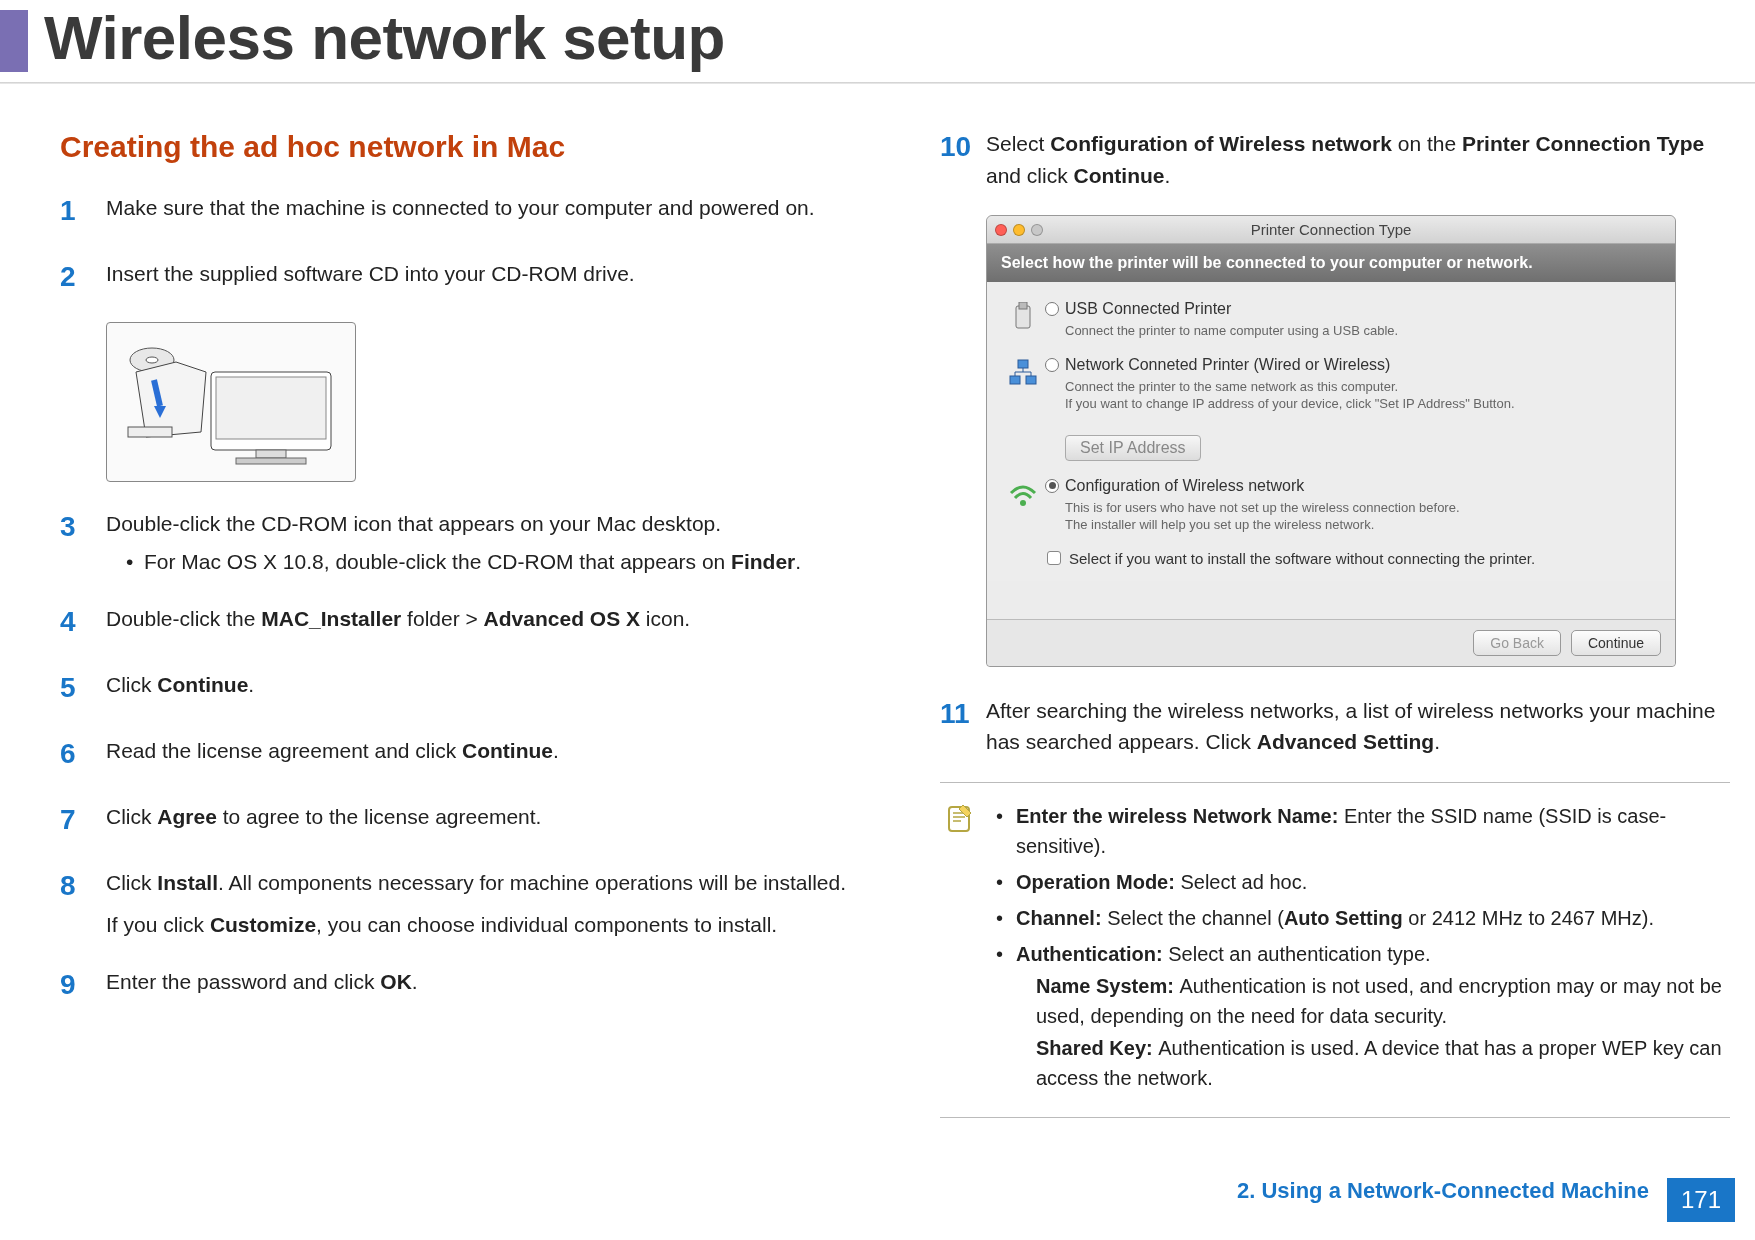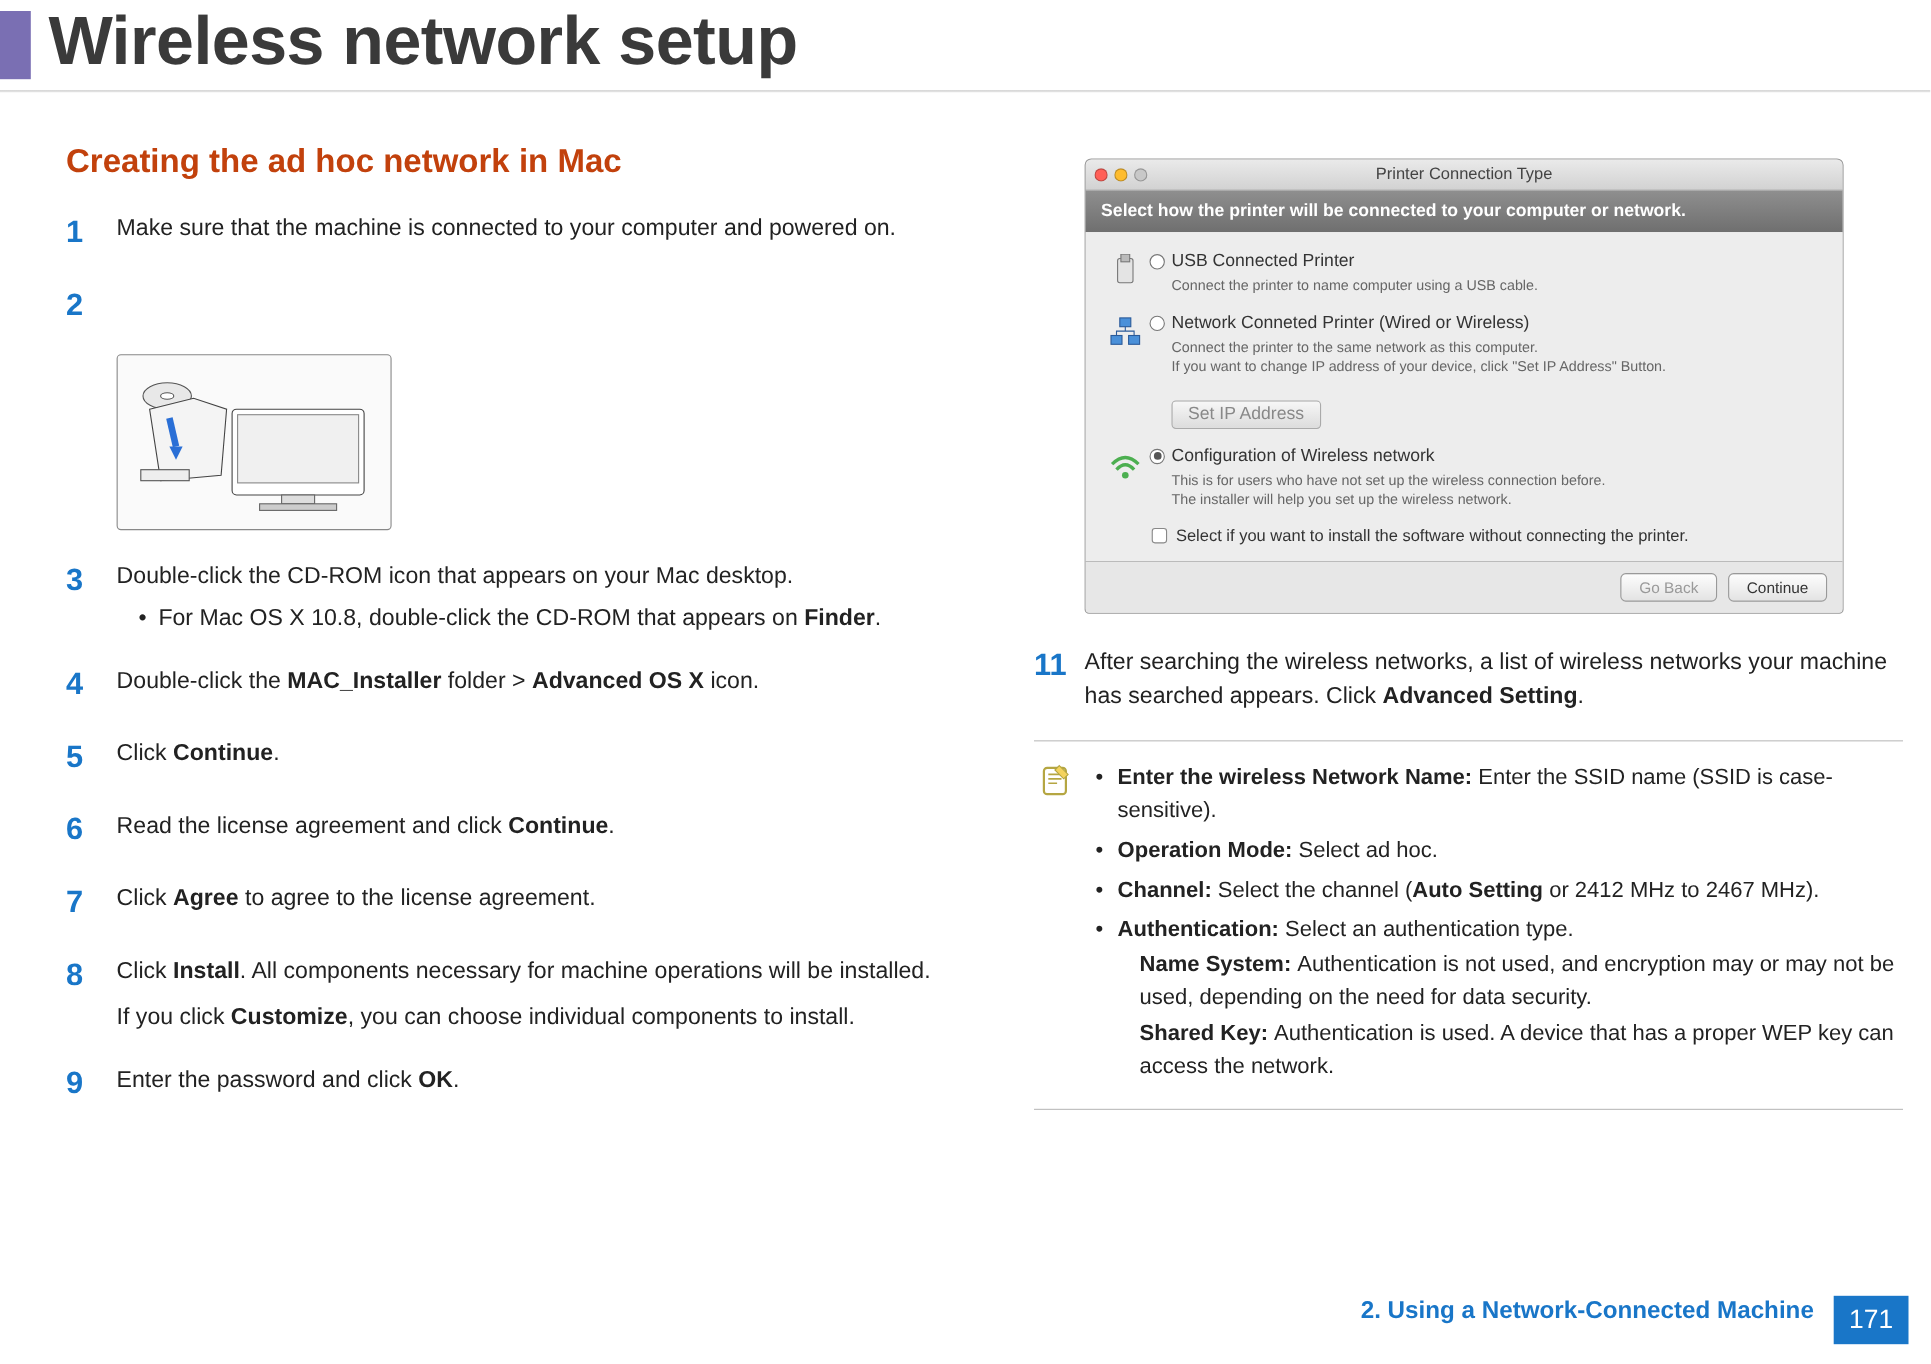--- a/index.html
+++ b/index.html
@@ -33,21 +33,21 @@
     .opt-icon svg { width:30px; height:30px; }
     .opt-main { flex:1; }
     .radio-row { display:flex; align-items:center; gap:6px; }
     .radio { width:14px; height:14px; border-radius:50%; border:1px solid #777; background:#fff; display:inline-flex; align-items:center; justify-content:center; }
     .radio.on::after { content:''; width:7px; height:7px; border-radius:50%; background:#555; }
     .opt-label { font-size:16px; color:#333; }
     .opt-desc { font-size:13px; color:#666; margin:4px 0 0 20px; line-height:1.35; }
     .setip-btn { display:inline-block; margin:22px 0 0 20px; padding: 3px 14px; font-size:16px; background: linear-gradient(#f7f7f7,#dcdcdc); border:1px solid #aaa; border-radius:4px; color:#888;text-align:center; }
     .chk-row { margin-top: 10px; display:flex; align-items:center; gap:8px; padding-left: 46px; }
     .chk { width:14px; height:14px; border:1px solid #888; background:#fff; border-radius:3px; }
-    .dlg-footer { border-top:1px solid #bbb; padding: 10px 14px; display:flex; justify-content:flex-end; gap:10px; background:#e7e7e7; border-radius: 0 0 4px 4px; }
+    .dlg-footer { border-top:1px solid #bbb; padding: 10px 14px; display:flex; justify-content:flex-end; gap:10px; background:#e7e7e7; border-radius: 0 0 4px 4px; margin-top: 38px; }
     .mac-btn { padding: 4px 16px; font-size:14px; background: linear-gradient(#fdfdfd,#e3e3e3); border:1px solid #999; border-radius:5px; color:#333; }
     .mac-btn.dim { color:#999; }
     .note-box { display:flex; gap:16px; border-top:1px solid #bbb; border-bottom:1px solid #bbb; padding: 18px 6px 18px 0; margin-top: 16px; }
     .note-icon { width:40px; flex-shrink:0; display:flex; justify-content:center; padding-top:2px; }
     .note-icon svg { width:30px; height:30px; }
     .note-body { font-size:20px; line-height:1.5; }
     .note-body .nb-item { display:flex; margin-bottom: 6px; }
     .note-body .nb-bullet { width:20px; flex-shrink:0; }
     .nb-sub { margin-left:20px; margin-top:2px; }
     .footer { position:absolute; bottom: 18px; right: 20px; display:flex; align-items:flex-start; gap:18px; }
@@ -64,20 +64,21 @@
 <div class="col col-left">
   <div class="section-heading">Creating the ad hoc network in Mac</div>
 
   <div class="step">
     <div class="step-num">1</div>
     <div class="step-body">Make sure that the machine is connected to your computer and powered on.</div>
   </div>
 
   <div class="step">
     <div class="step-num">2</div>
+    <div class="step-body">Insert the supplied software CD into your CD-ROM drive.</div>
   </div>
 
   <div class="illus">
     <svg viewBox="0 0 230 140">
       <ellipse cx="36" cy="28" rx="22" ry="12" fill="#e8e8e8" stroke="#555"></ellipse>
       <ellipse cx="36" cy="28" rx="6" ry="3" fill="#fff" stroke="#555"></ellipse>
       <path d="M 20 40 L 60 30 L 90 40 L 85 100 L 30 105 Z" fill="#f4f4f4" stroke="#444"></path>
       <path d="M 38 48 L 44 74" stroke="#2a6fd6" stroke-width="6" marker-end=""></path>
       <polygon points="38,74 50,74 44,86" fill="#2a6fd6"></polygon>
       <rect x="95" y="40" width="120" height="78" rx="4" fill="#fff" stroke="#444"></rect>
@@ -140,20 +141,26 @@
 
   <div class="step">
     <div class="step-num">9</div>
     <div class="step-body">
       <span>Enter the password and click </span><strong>OK</strong><span>.</span>
     </div>
   </div>
 </div>
 
 <div class="col col-right">
+  <div class="step" style="margin-top:-4px">
+    <div class="step-num">10</div>
+    <div class="step-body">
+      <span>Select </span><strong>Configuration of Wireless network</strong><span> on the </span><strong>Printer Connection Type</strong><span> and click </span><strong>Continue</strong><span>.</span>
+    </div>
+  </div>
 
   <div class="dialog">
     <div class="dlg-titlebar">
       <div class="traffic">
         <span class="dot red"></span>
         <span class="dot yel"></span>
         <span class="dot grn"></span>
       </div>
       <div class="dlg-title">Printer Connection Type</div>
     </div>

